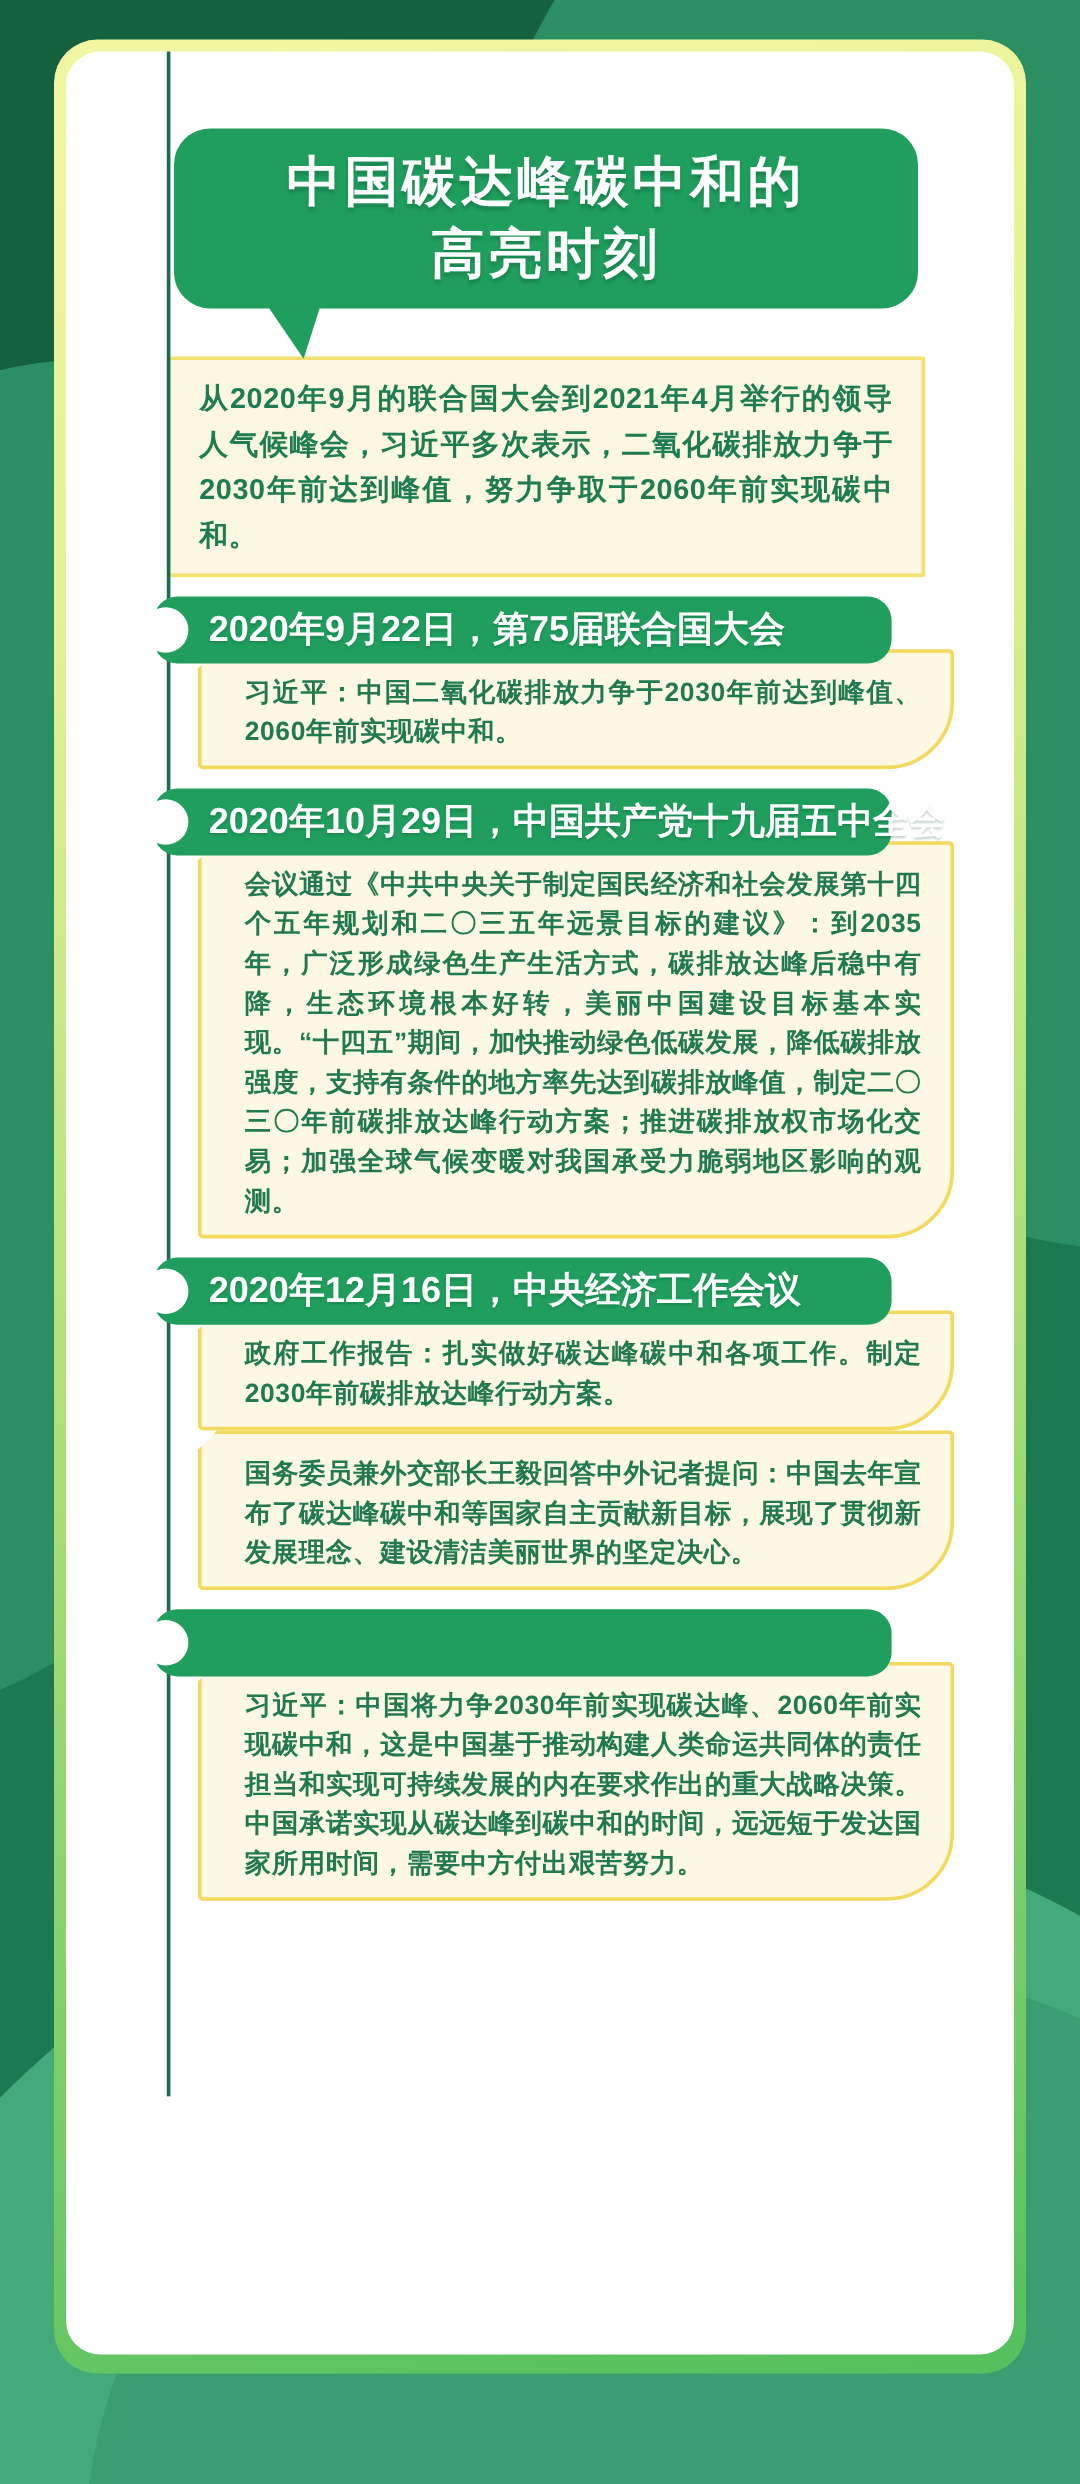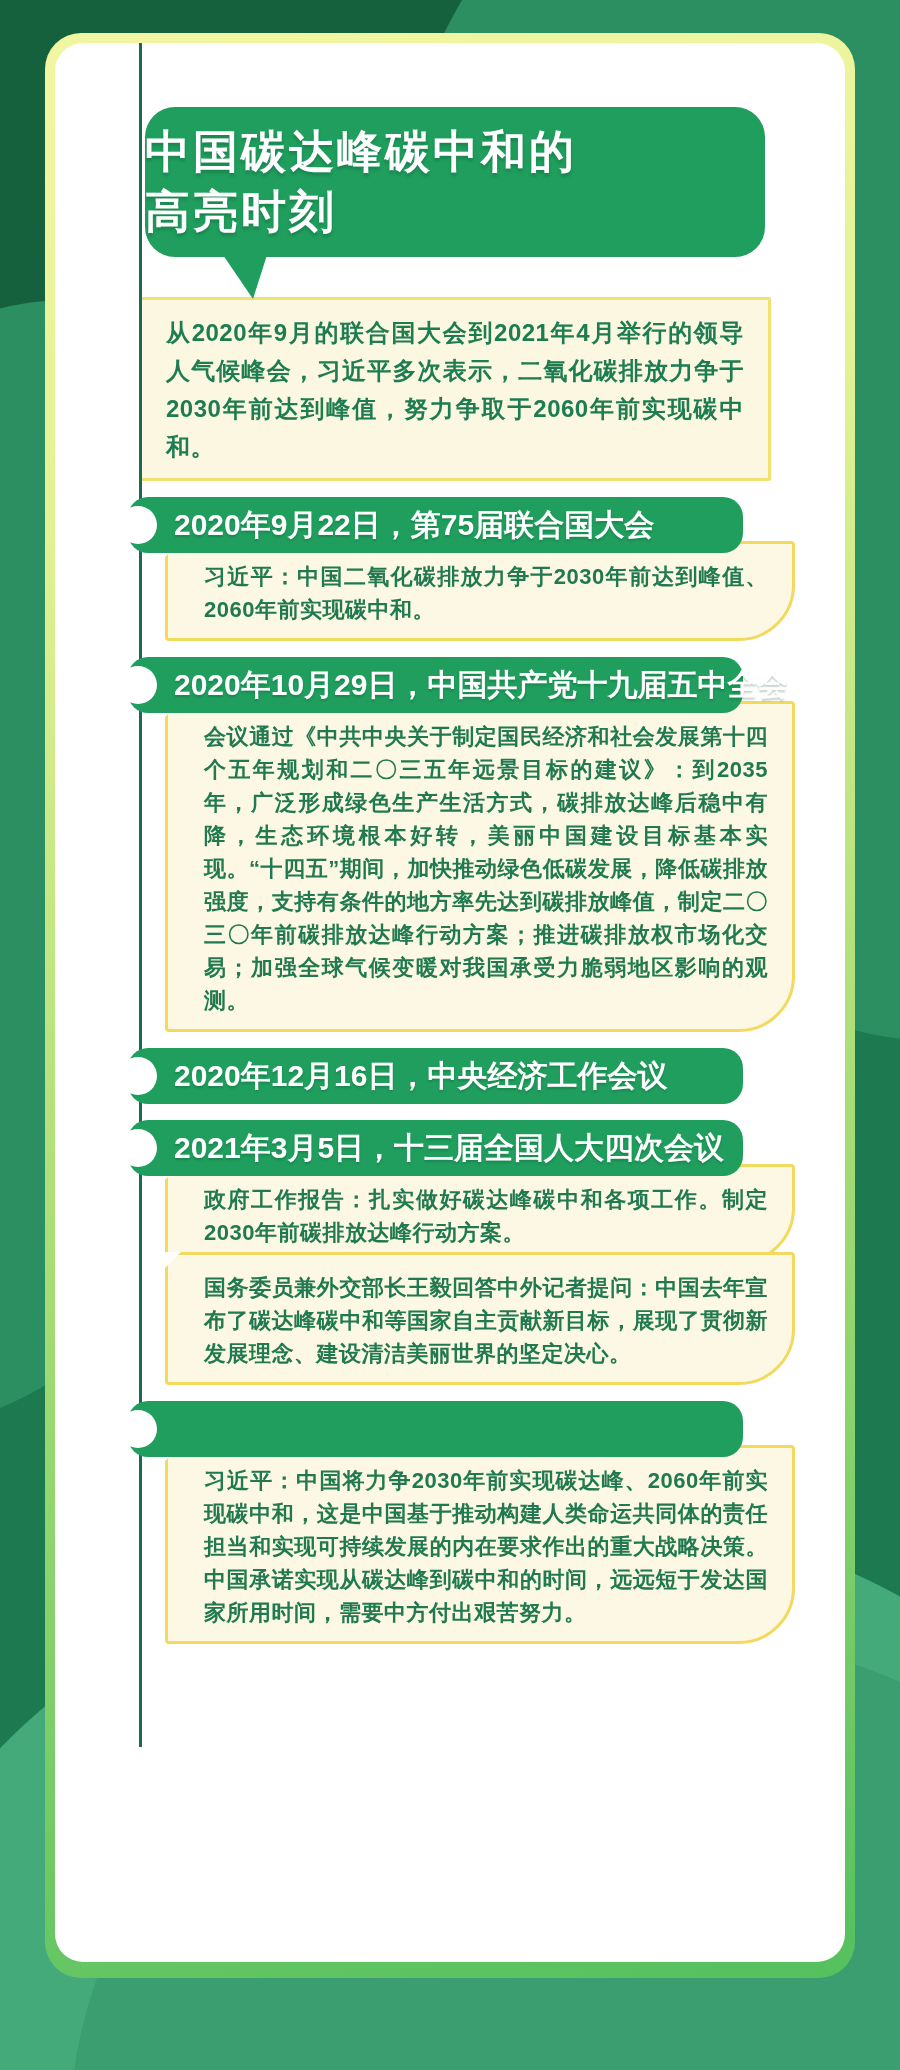--- a/index.html
+++ b/index.html
@@ -24,21 +24,21 @@
     padding:10px 10px 16px 10px;z-index:2;
   }
   .card-inner{
     position:relative;height:1919px;background:#ffffff;border-radius:28px;overflow:hidden;
   }
 
   
   .bubble{
     position:relative;margin:64px 0 0 90px;width:620px;height:150px;
     background:#1f9e5d;border-radius:30px;z-index:3;
-    display:flex;flex-direction:column;justify-content:center;align-items:flex-start;
+    display:flex;flex-direction:column;justify-content:center;align-items:center;
   }
   .bubble-line{
     color:#ffffff;font-weight:bold;font-size:45px;line-height:60px;letter-spacing:3px;
     text-shadow:0 3px 3px rgba(10,70,40,0.28);white-space:nowrap;
   }
   .bubble-tail{
     position:absolute;left:78px;bottom:-42px;width:0;height:0;
     border-left:30px solid transparent;border-right:14px solid transparent;
     border-top:44px solid #1f9e5d;
   }
@@ -65,21 +65,21 @@
     color:#ffffff;font-weight:bold;font-size:30px;line-height:56px;
     padding-left:46px;white-space:nowrap;
     text-shadow:0 2px 2px rgba(10,70,40,0.25);
   }
   .section-bar.first{}
   .node-dot{
     position:absolute;left:-9px;top:50%;margin-top:-19px;width:38px;height:38px;
     background:#ffffff;border-radius:50%;
   }
   .section-box{
-    position:relative;box-sizing:border-box;margin:-12px 0 0 110px;width:630px;
+    position:relative;box-sizing:border-box;margin:-12px 0 12px 110px;width:630px;
     background:#fcf8e3;border:3px solid #f3d95e;border-radius:4px 4px 56px 4px;
     padding:16px 24px 12px 36px;z-index:1;
   }
   .section-box::before{ 
     content:"";position:absolute;top:-3px;left:-3px;width:0;height:0;
     border-top:16px solid #ffffff;border-right:16px solid transparent;
   }
   .section-text{
     color:#20794f;font-weight:bold;font-size:22px;line-height:33px;
     text-align:justify;letter-spacing:0.5px;
@@ -126,24 +126,20 @@
       </div>
       <div class="section-box">
         <div class="section-text">会议通过《中共中央关于制定国民经济和社会发展第十四个五年规划和二〇三五年远景目标的建议》：到2035年，广泛形成绿色生产生活方式，碳排放达峰后稳中有降，生态环境根本好转，美丽中国建设目标基本实现。“十四五”期间，加快推动绿色低碳发展，降低碳排放强度，支持有条件的地方率先达到碳排放峰值，制定二〇三〇年前碳排放达峰行动方案；推进碳排放权市场化交易；加强全球气候变暖对我国承受力脆弱地区影响的观测。</div>
       </div>
 
       <div class="section-bar">
         <span class="node-dot"></span>
         <span>2020年12月16日，中央经济工作会议</span>
       </div>
 
-      <div class="section-bar">
-        <span class="node-dot"></span>
-        <span>2021年3月5日，十三届全国人大四次会议</span>
-      </div>
       <div class="section-box">
         <div class="section-text">政府工作报告：扎实做好碳达峰碳中和各项工作。制定2030年前碳排放达峰行动方案。</div>
       </div>
 
       <div class="section-box">
         <div class="section-text">国务委员兼外交部长王毅回答中外记者提问：中国去年宣布了碳达峰碳中和等国家自主贡献新目标，展现了贯彻新发展理念、建设清洁美丽世界的坚定决心。</div>
       </div>
 
       <div class="section-bar">
         <span class="node-dot"></span>

